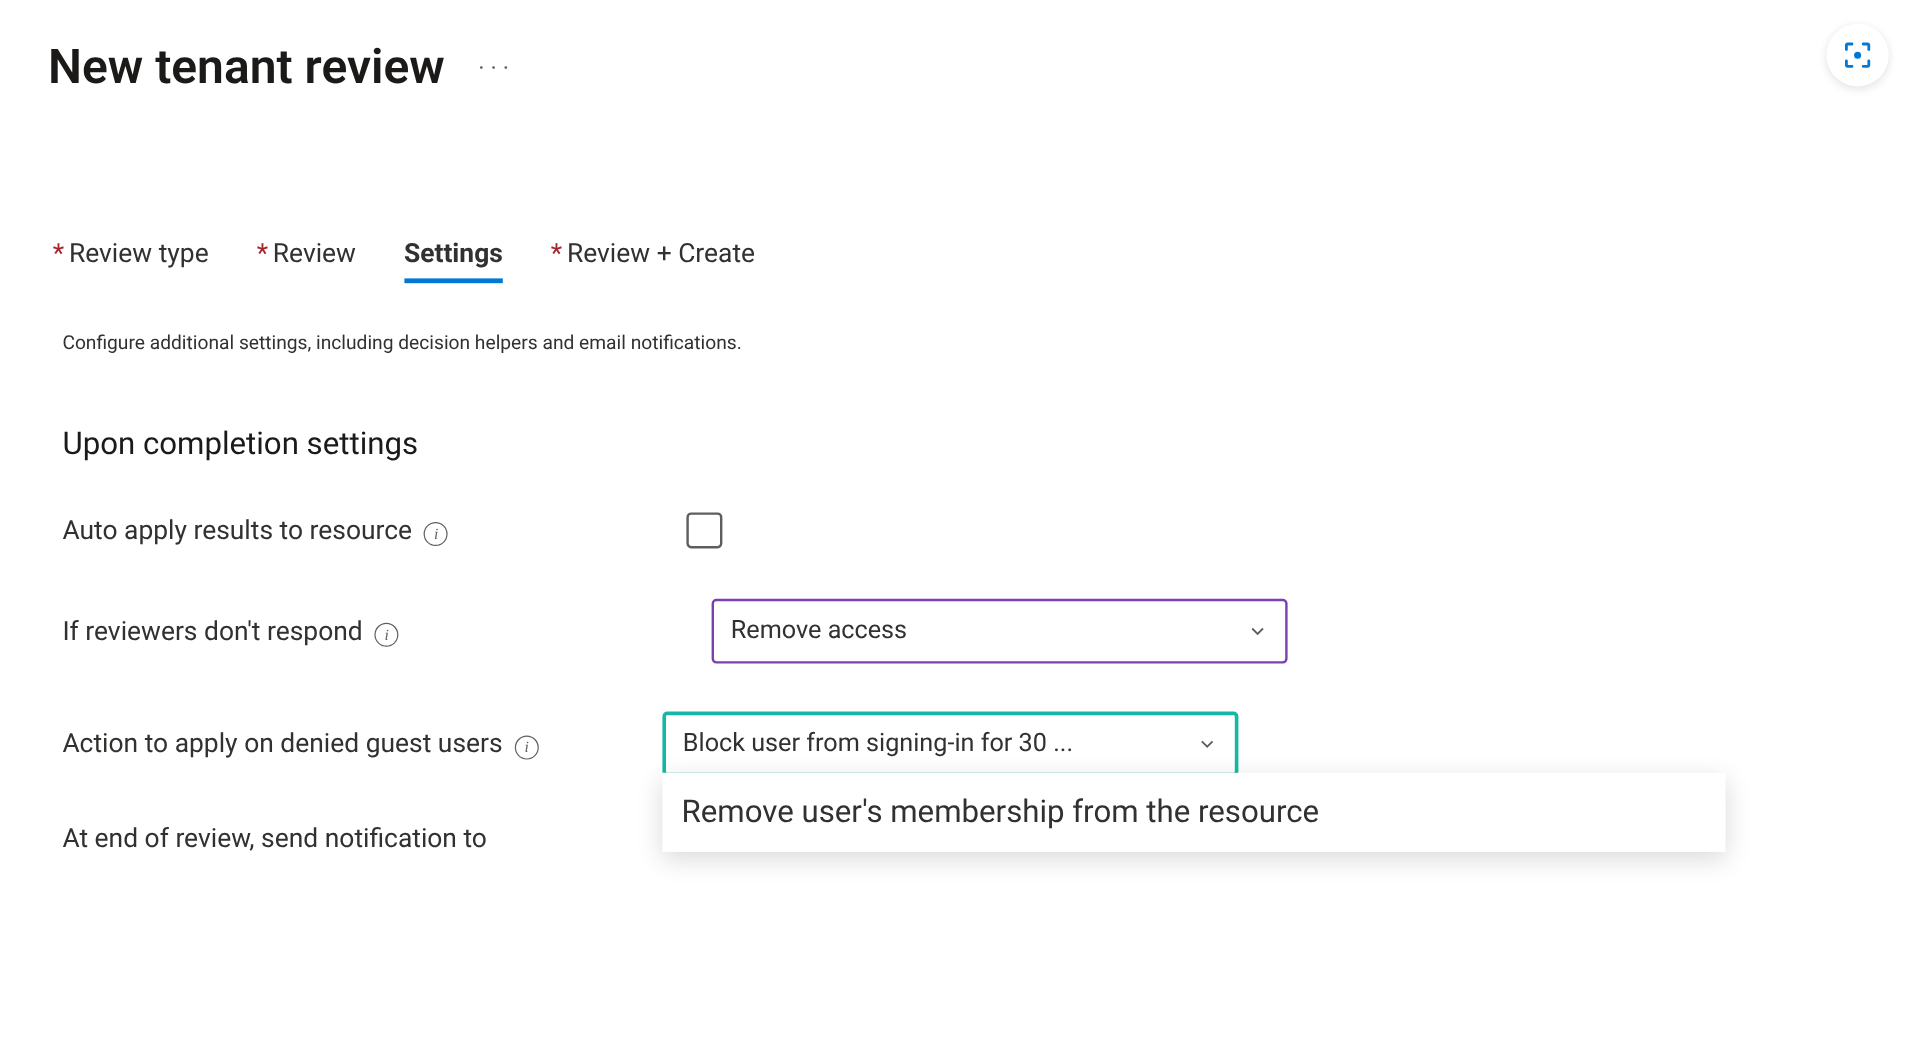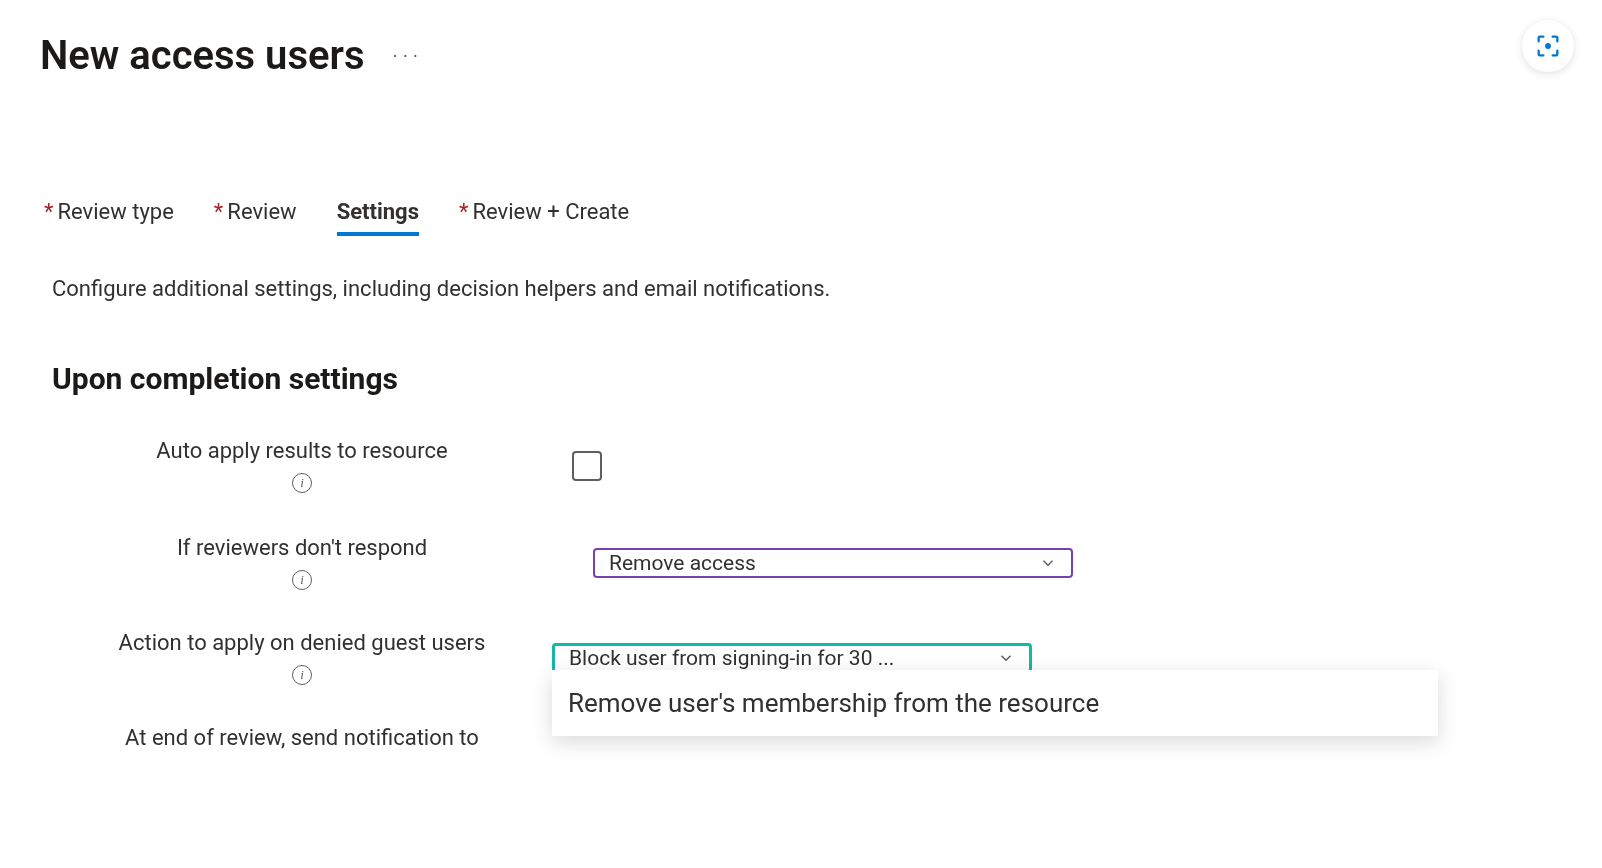--- a/index.html
+++ b/index.html
@@ -66,50 +66,49 @@
       font-size: 22px;
     }
     .tab.active {
       font-weight: 700;
       border-bottom-color: #0078d4;
     }
 
     .description {
       margin-top: 40px;
       margin-left: 12px;
-      font-size: 22px;
+      font-size: 16px;
       color: #323130;
     }
 
     .section-heading {
       margin-top: 60px;
       margin-left: 12px;
-      font-size: 30px;
-      font-weight: 700;
+      font-size: 26px;
+      font-weight: 400;
       color: #1b1a19;
     }
 
     .form-row {
       display: flex;
       align-items: center;
       margin-left: 12px;
     }
     .form-row.row1 { margin-top: 42px; }
     .form-row.row2 { margin-top: 42px; gap: 41px; }
     .form-row.row3 { margin-top: 40px; }
     .form-row.row4 { margin-top: 40px; }
 
     .form-label {
       display: flex;
-      align-items: center;
+      align-items: flex-end;
       gap: 10px;
       font-size: 22px;
       color: #323130;
       width: 500px;
-      flex-direction: column;
     }
     .info-icon {
       display: inline-flex;
       width: 20px;
       height: 20px;
       border: 1.5px solid #605e5c;
       border-radius: 50%;
       align-items: center;
       justify-content: center;
       font-size: 13px;
@@ -125,21 +124,21 @@
       border: 2px solid #605e5c;
       border-radius: 4px;
       background: #ffffff;
       cursor: pointer;
       margin-left: 20px;
     }
 
     .dropdown {
       position: relative;
       width: 480px;
-      height: 30px;
+      height: 54px;
       border-radius: 4px;
       background: #ffffff;
       display: flex;
       align-items: center;
       padding: 0 14px;
       cursor: pointer;
       font-size: 21px;
     }
     .dropdown.purple { border: 2px solid #7a3fb3; }
     .dropdown.blue   { border: 3px solid #14b8a6; }
@@ -173,21 +172,21 @@
       cursor: pointer;
     }
     .dropdown-option.selected {
       background: #edebe9;
     }
   </style>
 </head>
 <body>
 
 <div class="header-row">
-  <h1 class="page-title">New access users</h1>
+  <h1 class="page-title">New tenant review</h1>
   <span class="ellipsis">· · ·</span>
 </div>
 
 <button class="focus-mode-btn">
   <svg viewBox="0 0 24 24" fill="none" stroke="#0078d4" stroke-width="2" stroke-linecap="round">
     <path d="M4 8 V5 a1 1 0 0 1 1-1 h3"></path>
     <path d="M20 8 V5 a1 1 0 0 0 -1-1 h-3"></path>
     <path d="M4 16 v3 a1 1 0 0 0 1 1 h3"></path>
     <path d="M20 16 v3 a1 1 0 0 1 -1 1 h-3"></path>
     <circle cx="12" cy="12" r="2.5" fill="#0078d4" stroke="none"></circle>

